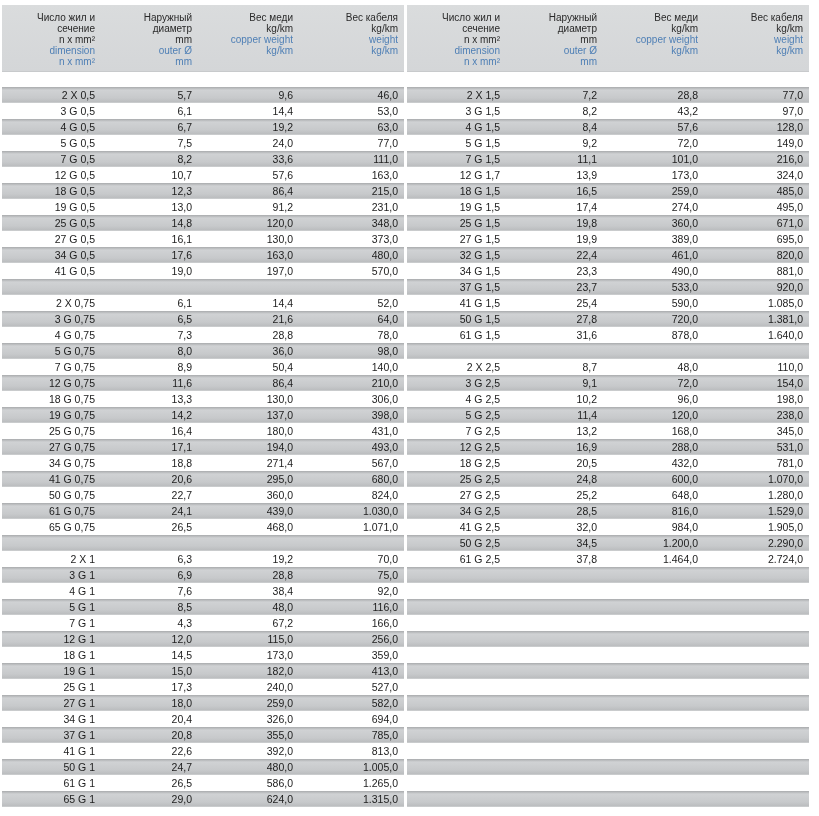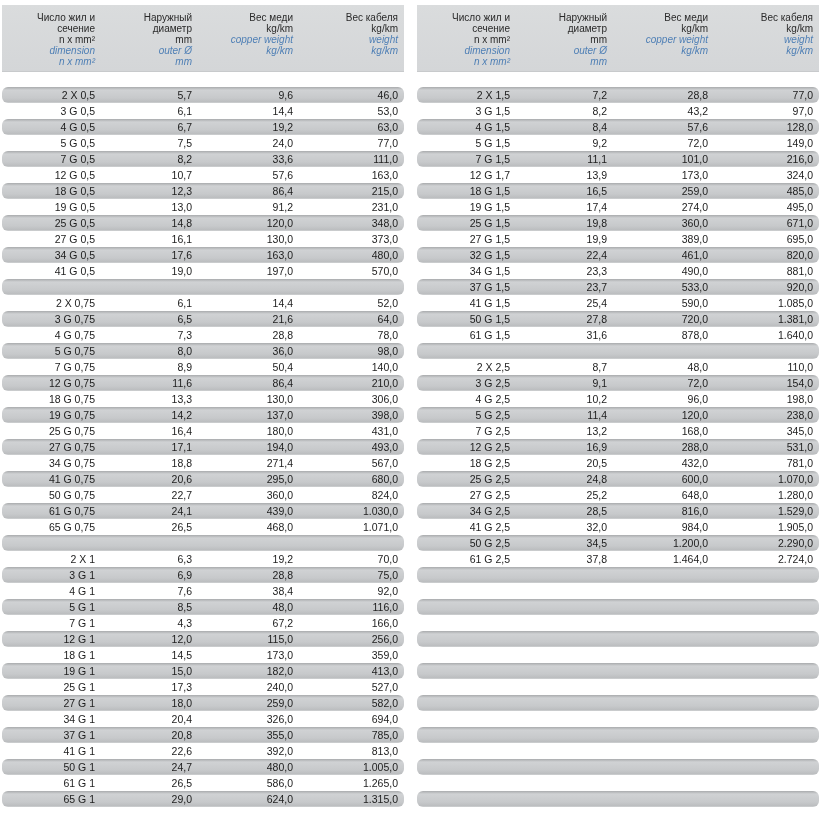--- a/index.html
+++ b/index.html
@@ -1,49 +1,48 @@
 <!DOCTYPE html>
 <html><head>
 <meta charset="utf-8">
 <style>
   html,body{margin:0;padding:0;background:#ffffff;}
   body{
     width:819px;height:816px;overflow:hidden;
     font-family:"Liberation Sans","DejaVu Sans",sans-serif;
     color:#1c1c1c;
   }
-  .tables{display:flex;gap:13px;padding:5px 2px 0 2px;}
+  .tables{display:flex;gap:3px;padding:5px 2px 0 2px;}
   .spec-table{width:402px;flex:0 0 402px;}
   
   .thead{
     height:67px;box-sizing:border-box;
     background:linear-gradient(180deg,#dadcdd 0%,#d4d6d8 100%);
     border-bottom:1px solid #c8cacc;
     display:flex;align-items:flex-start;
     padding-top:7px;margin-bottom:15px;
   }
   .hcell{
     box-sizing:border-box;text-align:right;padding-right:6px;
     font-size:10px;line-height:11px;white-space:nowrap;
   }
   .hline.black{color:#2a2a2a;}
-  .hline.blue{color:#4e7fb5;font-style:italic;}
+  .hline.blue{color:#4e7fb5;}
   
   .c0{width:99px;}
   .c1{width:97px;}
   .c2{width:101px;}
   .c3{width:105px;}
   
   .row{
     height:16px;box-sizing:border-box;display:flex;
     font-size:10.5px;line-height:16px;white-space:nowrap;
   }
   .row.gray{
     background:linear-gradient(180deg,#a9abad 0px,#d0d2d4 3px,#c7c9cb 11px,#bbbdbf 15px,#d8dadb 16px);
-    border-radius:6px;
   }
   .row.white{background:#ffffff;}
   .cell{box-sizing:border-box;text-align:right;padding-right:6px;overflow:hidden;}
 </style>
 </head>
 <body>
 
 <div class="tables">
   <div class="spec-table">
     <div class="thead">

